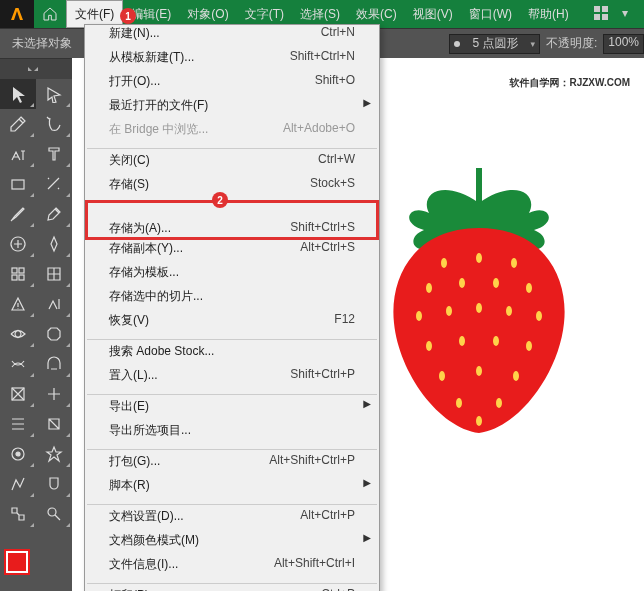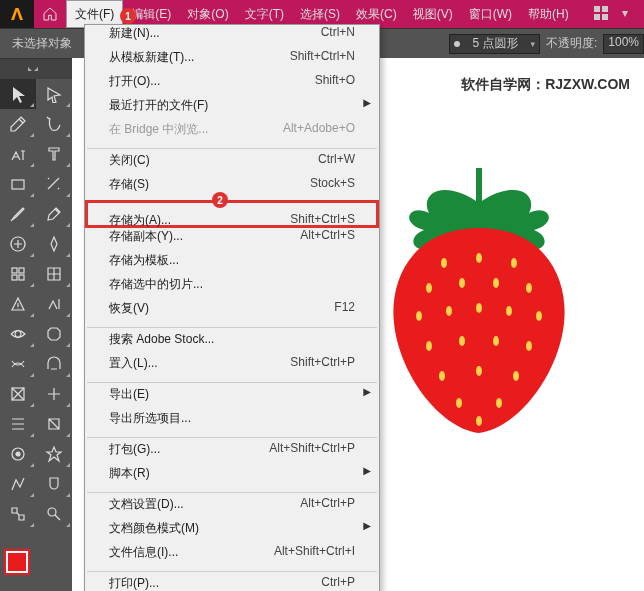--- a/index.html
+++ b/index.html
@@ -1,17 +1,17 @@
 <!DOCTYPE html>
 <html><head>
 <meta charset="utf-8">
 <style>
 *{margin:0;padding:0;box-sizing:border-box;font-family:"Microsoft YaHei",sans-serif;font-size:12px}
 body{width:644px;height:591px;background:#fff;overflow:hidden;position:relative}
-.topbar{height:28px;background:#be185d;display:flex;align-items:center;color:#ddd}
+.topbar{height:28px;background:#15803d;display:flex;align-items:center;color:#ddd}
 .logo{width:34px;height:28px;display:flex;align-items:center;justify-content:center;background:#1a1a1a}
 .logo svg{width:18px;height:18px}
 .home-icon{width:32px;height:28px;display:flex;align-items:center;justify-content:center}
 .home-icon svg{width:16px;height:16px}
 .menubar{display:flex;align-items:center;height:28px}
 .menu-item{padding:0 8px;height:28px;display:flex;align-items:center;cursor:default;color:#ddd}
 .menu-item.active{background:#f0f0f0;color:#222;border:1px solid #999;position:relative}
 .badge{position:absolute;width:16px;height:16px;border-radius:50%;background:#e03131;color:#fff;display:flex;align-items:center;justify-content:center;font-size:10px;font-weight:bold}
 .badge1{top:8px;left:120px;z-index:50}
 .optbar{height:30px;background:#535353;border-top:1px solid #333;display:flex;align-items:center;color:#ccc;padding-left:12px;gap:6px}
@@ -30,25 +30,25 @@
 .tool.sel svg{stroke:#fff;fill:#fff}
 .swatch{position:absolute;bottom:12px;left:6px;width:28px;height:28px}
 .swatch .fill{position:absolute;width:22px;height:22px;background:#e81c1c;border:2px solid #fff;outline:2px solid #e81c1c}
 .dropdown{position:absolute;left:84px;top:24px;width:296px;background:#f0f0f0;border:1px solid #999;box-shadow:3px 3px 6px rgba(0,0,0,.25);z-index:40}
 .dd-item{height:24px;display:flex;align-items:flex-start;padding:0 24px;color:#222;cursor:default;position:relative}
 .dd-item .lbl{flex:1}
 .dd-item .sc{color:#444}
 .dd-item.disabled{color:#999}
 .dd-item.disabled .sc{color:#999}
 .dd-sep{height:1px;background:#ccc;margin:3px 2px}
-.dd-item.highlight{border:3px solid #e03131;height:28px;padding:9px 21px}
+.dd-item.highlight{border:3px solid #e03131;height:28px;padding:17px 21px}
 .dd-item .arrow{position:absolute;right:8px;font-size:10px;color:#333}
 .badge2{top:192px;left:212px;z-index:50}
 .canvas{position:absolute;left:72px;top:58px;right:0;bottom:0;background:#fff}
-.watermark{position:absolute;top:18px;right:14px;color:#333;font-size:14px;font-weight:bold}
+.watermark{position:absolute;top:18px;right:14px;color:#333;font-size:10px;font-weight:bold}
 .strawberry{position:absolute;left:312px;top:100px;width:190px;height:280px}
 .grid-icons{position:absolute;right:10px;top:4px;display:flex;gap:6px}
 .grid-icons div{width:18px;height:18px;display:flex;align-items:center;justify-content:center}
 </style>
 </head>
 <body>
 
 <div class="topbar">
   <div class="logo">
     <svg viewBox="0 0 24 24">

